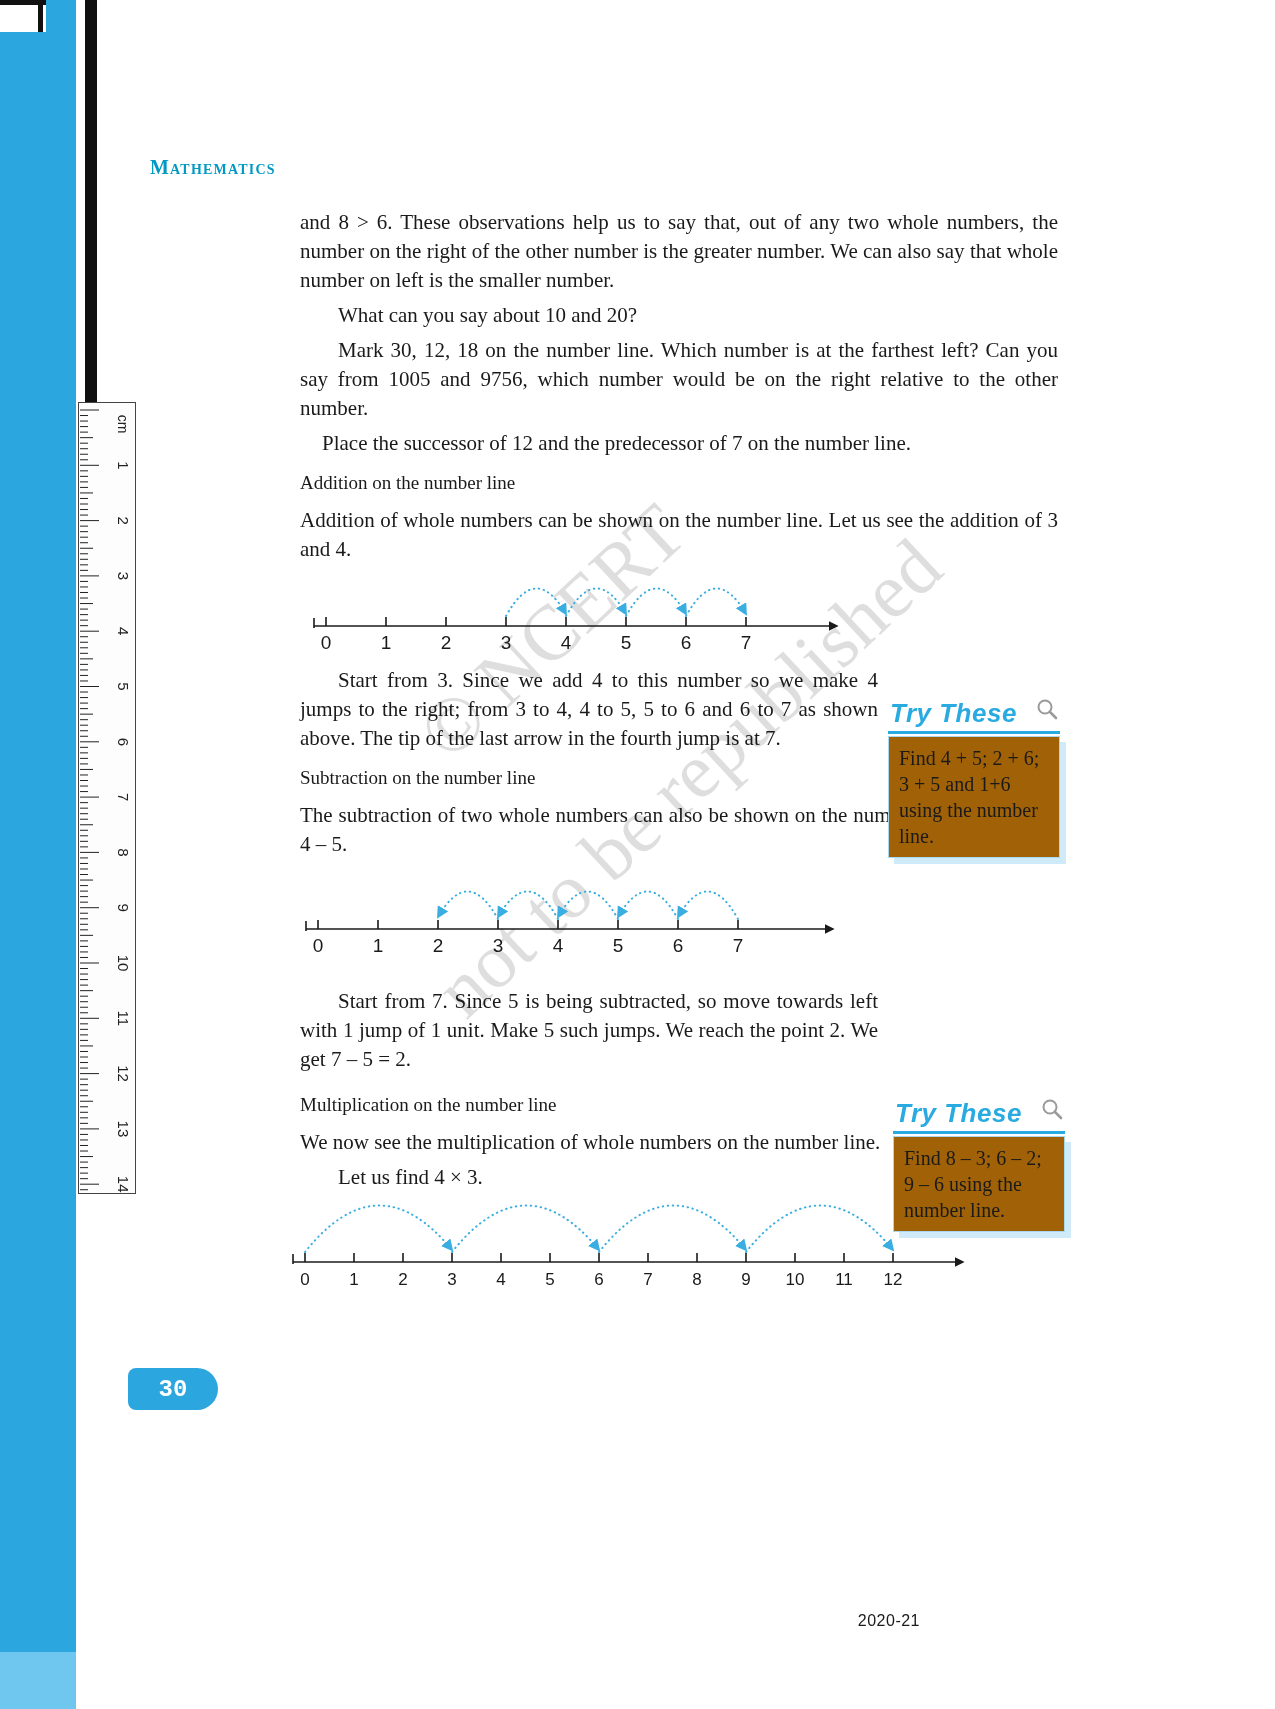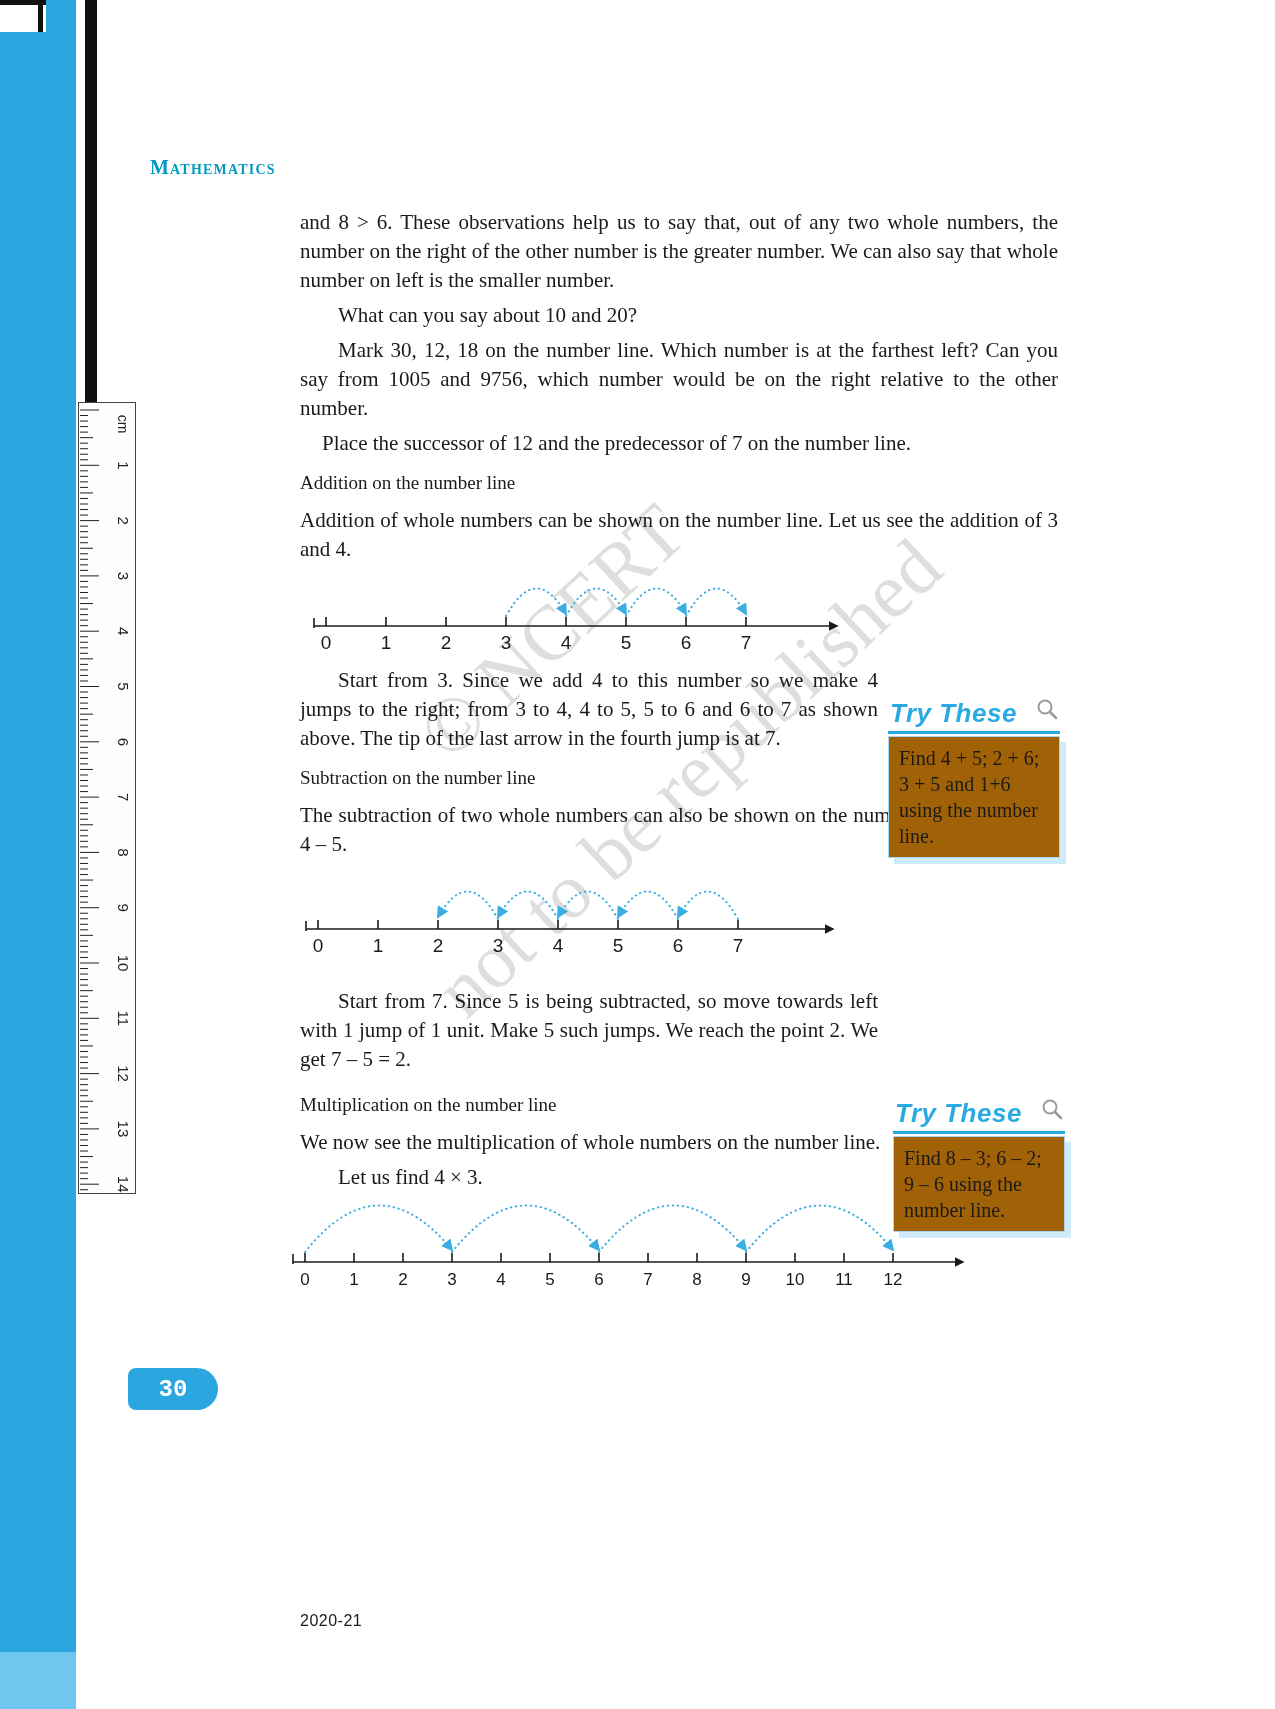--- a/index.html
+++ b/index.html
@@ -44,21 +44,21 @@
   .mag{width:22px;height:22px;flex:0 0 auto}
   .try-body{border:1px solid var(--box-border);box-shadow:6px 6px 0 var(--box-shadow);
         background:#a16207;padding:8px 10px;margin-top:2px;font-size:20px;line-height:26px}
 
   .page-badge{position:absolute;left:128px;top:1368px;width:90px;height:42px;background:var(--band);
         border-radius:8px 21px 21px 8px;color:#fff;font-family:Liberation Mono, monospace;
         font-weight:bold;font-size:24px;display:flex;align-items:center;justify-content:center;z-index:4}
 
   .ruler{position:absolute;left:78px;top:402px;z-index:3;background:#fff}
 
-  .footer{position:absolute;left:300px;top:1612px;width:620px;text-align:left;
+  .footer{position:absolute;left:300px;top:1612px;width:620px;text-align:right;
         font-family:"Liberation Sans",sans-serif;font-size:16px;letter-spacing:.5px;z-index:4}
 </style>
 </head>
 <body>
 
 <div class="page">
 
   <div class="band"></div>
   <div class="band-foot"></div>
   <div class="spine"></div>

